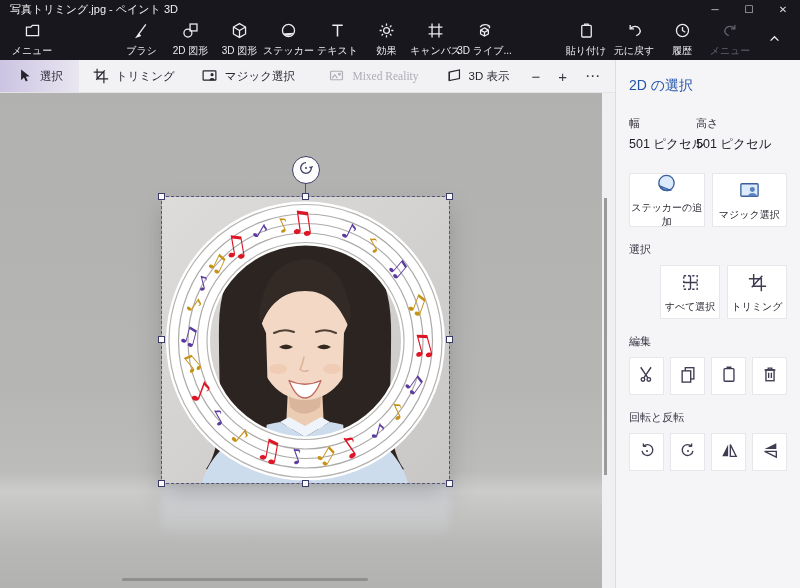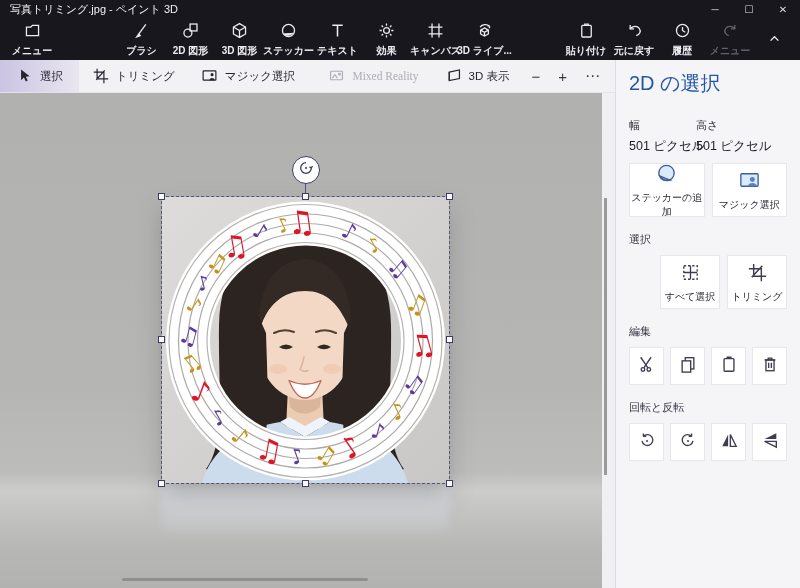--- a/index.html
+++ b/index.html
@@ -6,21 +6,21 @@
   body{width:800px;height:588px;position:relative;overflow:hidden;
        font-family:"Liberation Sans","DejaVu Sans",sans-serif;}
   .window{position:absolute;inset:0;background:#eab308;outline:1px solid #3c3c42;}
 
   
   .chrome{position:absolute;top:0;left:0;right:0;height:60px;background:#17171d;color:#ececf0;}
   .titlebar{position:absolute;top:0;left:0;right:0;height:18px;display:flex;align-items:center;}
   .title{font-size:11px;padding-left:10px;color:#f2f2f4;white-space:nowrap;}
   .wincontrols{margin-left:auto;display:flex;height:100%;}
   .wbtn{width:34px;height:100%;display:flex;align-items:center;justify-content:center;font-size:10px;color:#dedee2;}
-  .toolbar{position:absolute;top:18px;left:0;right:0;height:42px;display:flex;align-items:stretch;font-weight:bold;}
+  .toolbar{position:absolute;top:18px;left:0;right:0;height:42px;display:flex;align-items:stretch;}
   .titem{display:flex;flex-direction:column;align-items:center;justify-content:center;gap:2px;
          font-size:10px;color:#ececf0;white-space:nowrap;}
   .titem svg{width:19px;height:19px;stroke:#ececf0;fill:none;stroke-width:1.5;}
   .titem.disabled{color:#63636d;}
   .titem.disabled svg{stroke:#63636d;}
   .t-menu{width:64px;}
   .t-mid{width:49px;}
   .t-right{width:48px;}
   .t-chev{width:40px;margin-right:6px;justify-content:center;}
   .spacer{flex:1;}
@@ -31,26 +31,26 @@
   .ritem{display:flex;align-items:center;gap:7px;padding:0 13px;font-size:11.5px;color:#26252e;white-space:nowrap;}
   .ritem svg{width:17px;height:17px;stroke:#26252e;fill:none;stroke-width:1.4;}
   .ritem.active{background:linear-gradient(90deg,#cbc4e2,#e9e6f1);padding:0 16px;}
   .ritem.disabled{color:#aeadb6;font-family:Liberation Serif, serif;}
   .ritem.disabled svg{stroke:#aeadb6;}
   .rsym{font-size:15px;color:#3a3942;padding:0 9px;display:flex;align-items:center;}
 
   
   .panel{position:absolute;top:60px;left:615px;right:0;bottom:0;background:#f5f4f7;
          border-left:1px solid #dddce1;box-sizing:border-box;padding:0 13px;}
-  .panel-header{margin-top:10px;font-size:20px;color:#2456a8;}
+  .panel-header{margin-top:17px;font-size:14px;color:#2456a8;}
   .size-row{display:flex;margin-top:21px;}
   .size-col{width:67px;}
   .size-label{font-size:11px;color:#34333c;}
   .size-value{font-size:12.5px;color:#1f1e26;margin-top:5px;white-space:nowrap;}
-  .btn-grid2{display:grid;grid-template-columns:1fr 1fr;gap:7px;margin-top:8px;}
+  .btn-grid2{display:grid;grid-template-columns:1fr 1fr;gap:7px;margin-top:20px;}
   .pbtn{background:#fff;border:1px solid #e7e6eb;height:52px;display:flex;flex-direction:column;
         align-items:center;justify-content:center;gap:4px;font-size:10px;color:#2b2a33;text-align:center;}
   .pbtn svg{width:23px;height:23px;}
   .section-label{margin:15px 0 8px;font-size:11px;color:#3a3946;}
   .btn-grid4{display:grid;grid-template-columns:repeat(4,1fr);gap:6px;}
   .sbtn{height:36px;background:#fff;border:1px solid #e7e6eb;display:flex;align-items:center;justify-content:center;}
   .sbtn svg{width:18px;height:18px;stroke:#3d3c52;fill:none;stroke-width:1.5;}
   .pbtn svg.blue{stroke:#3a5f9e;fill:none;stroke-width:1.4;}
 
   

